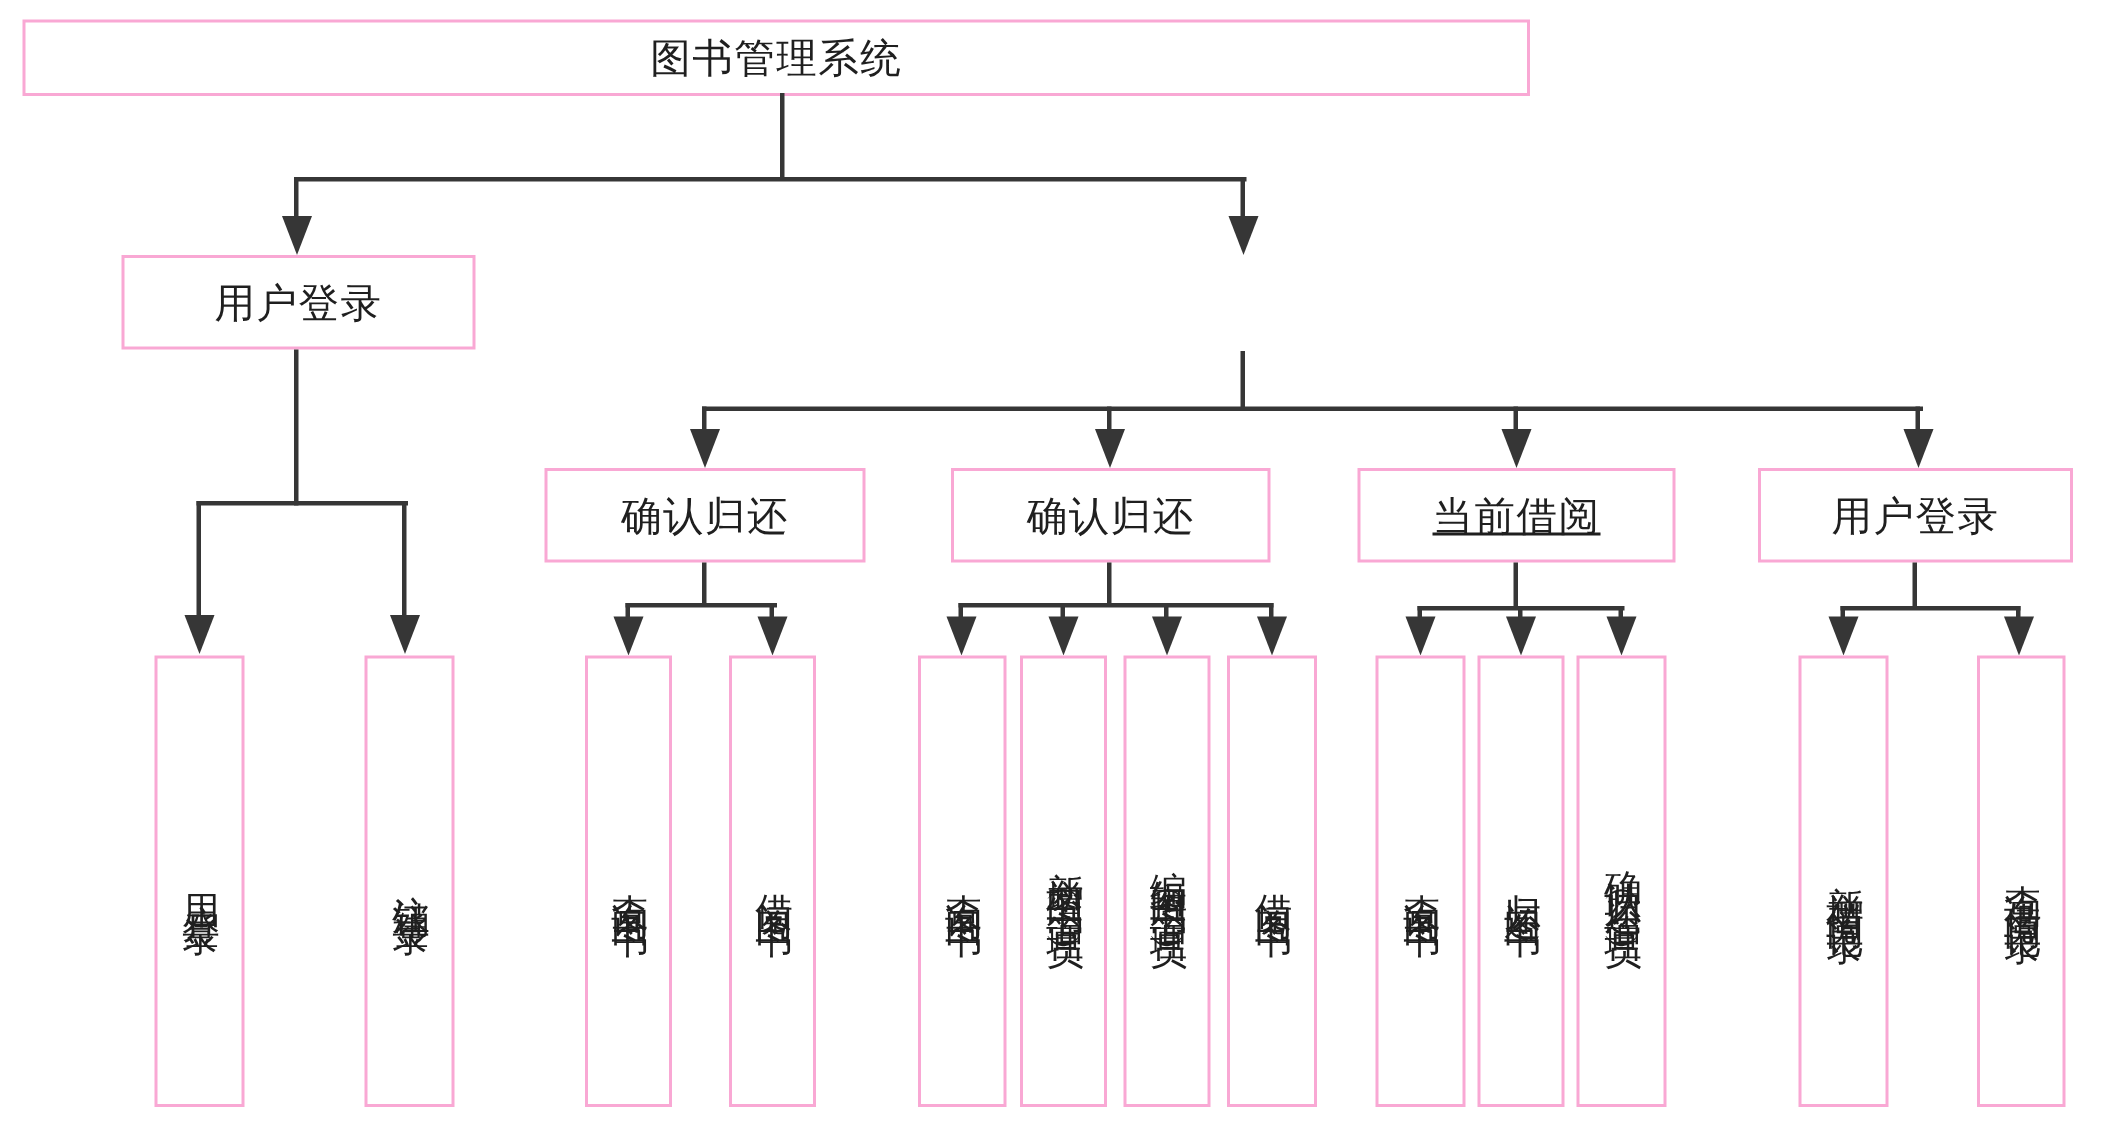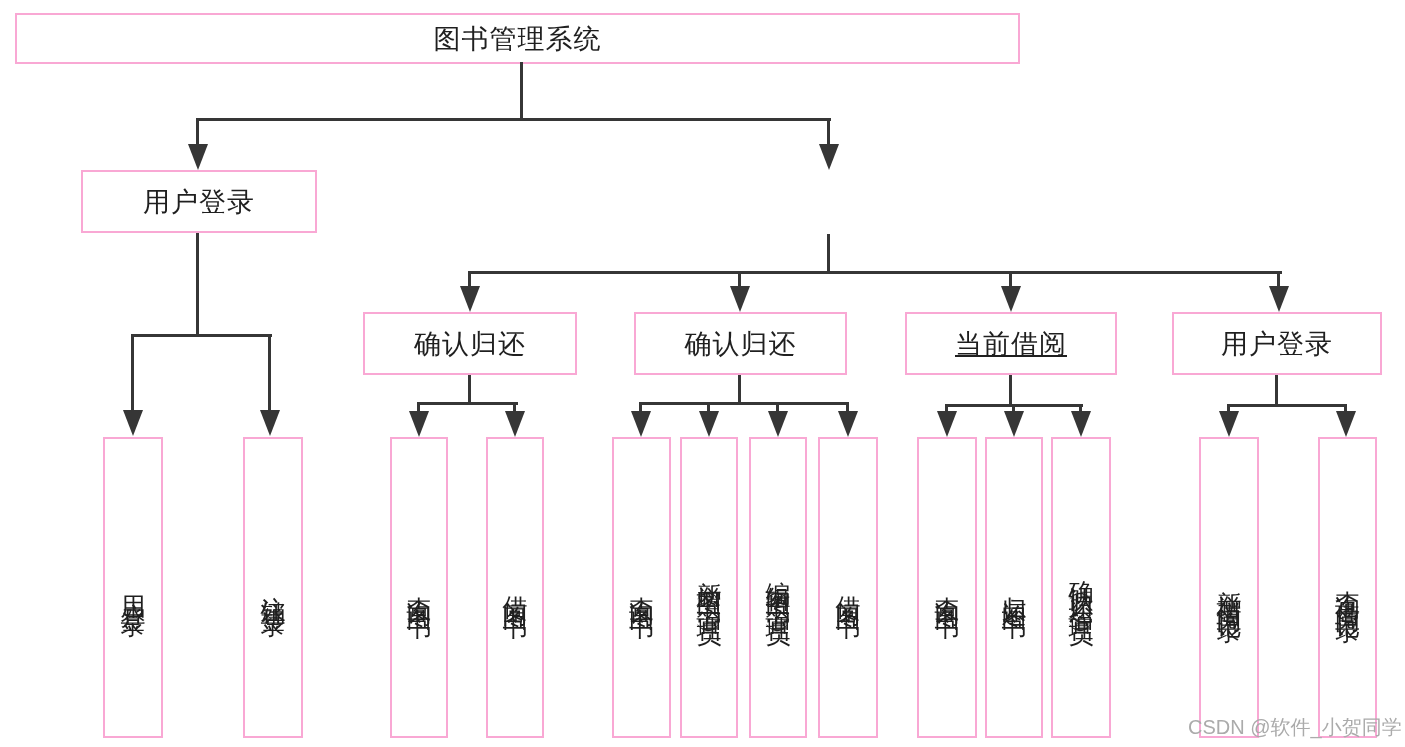--- a/index.html
+++ b/index.html
@@ -131,15 +131,14 @@
   <div class="box vbox" style="left:749px; top:437px; width:58px; height:301px;">编辑图书（管理员）</div>
   <div class="box vbox" style="left:818px; top:437px; width:60px; height:301px;">借阅图书</div>
 
   <div class="box vbox" style="left:917px; top:437px; width:60px; height:301px;">查询图书</div>
   <div class="box vbox" style="left:985px; top:437px; width:58px; height:301px;">归还图书</div>
   <div class="box vbox" style="left:1051px; top:437px; width:60px; height:301px;">确认归还（管理员）</div>
 
   <div class="box vbox" style="left:1199px; top:437px; width:60px; height:301px;">新增借阅记录</div>
   <div class="box vbox" style="left:1318px; top:437px; width:59px; height:301px;">查询借阅记录</div>
 
-  <div class="watermark">CSDN @软件_小贺同学</div>
 
 </div>
 
 </body></html>

